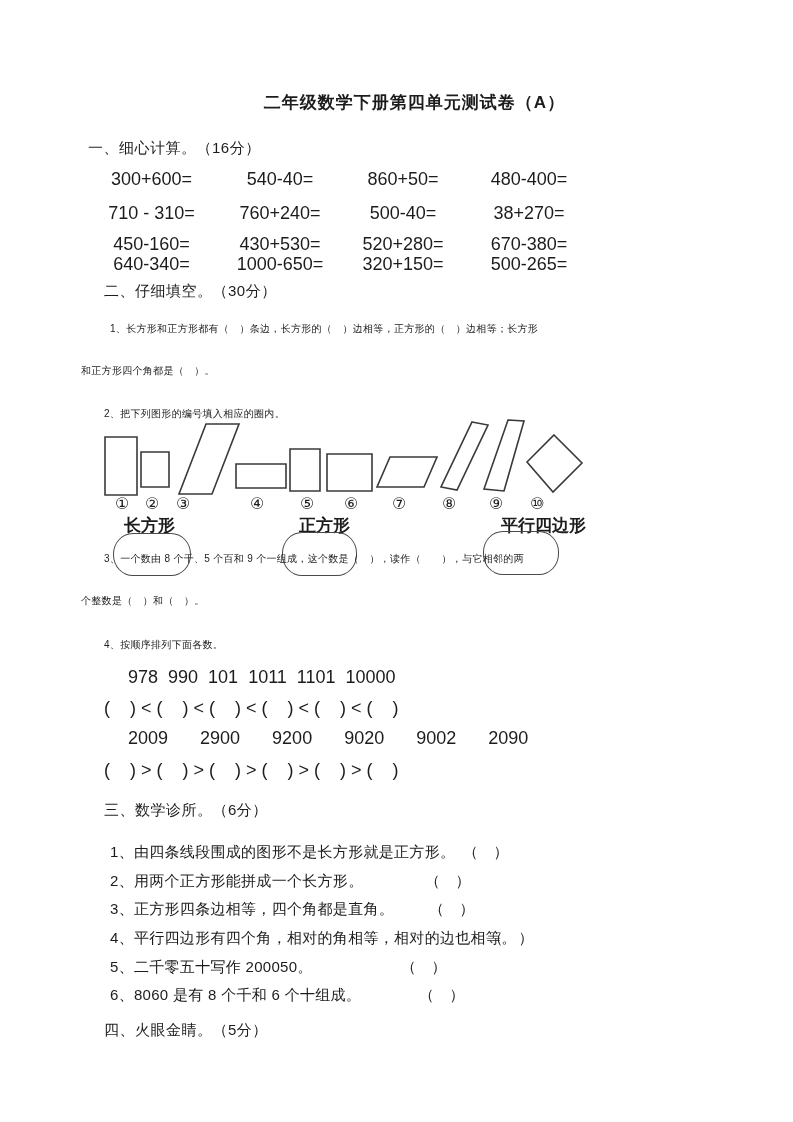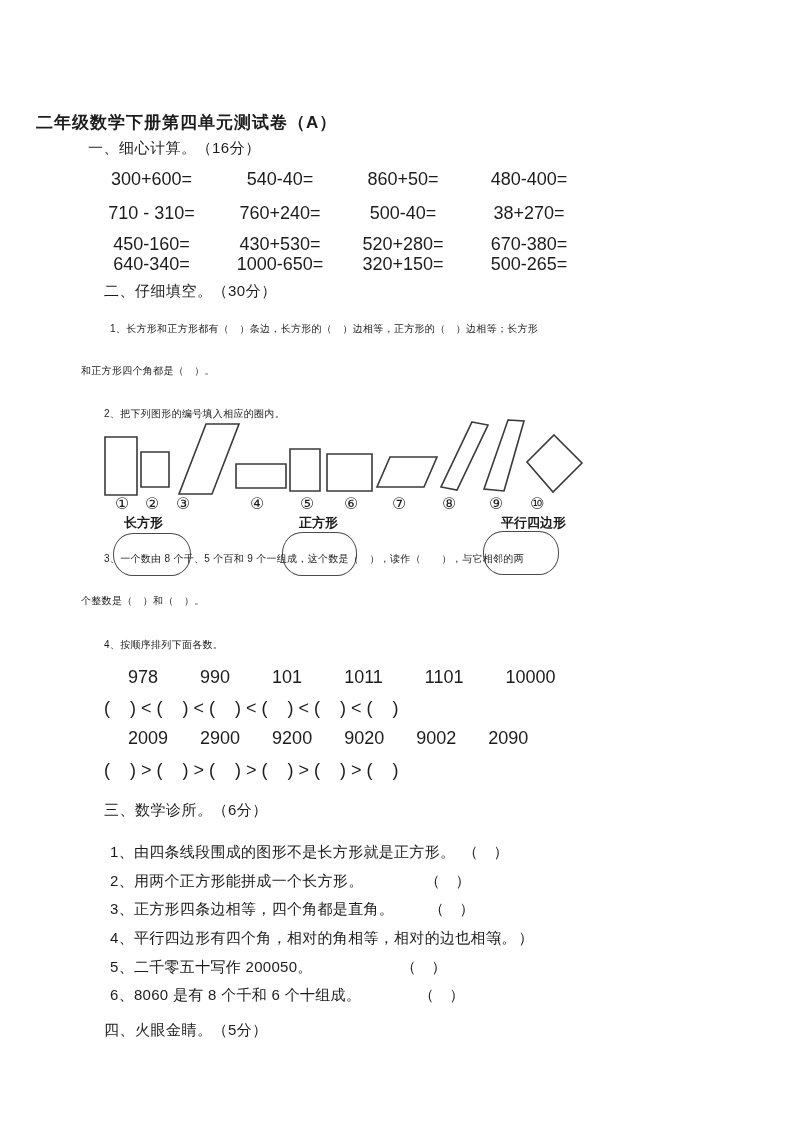--- a/index.html
+++ b/index.html
@@ -8,22 +8,22 @@
     position: relative;
     width: 793px;
     height: 1122px;
     background: #ffffff;
     font-family: "Liberation Sans", "DejaVu Sans", sans-serif;
     color: #1c1c1c;
     overflow: hidden;
   }
   .abs { position: absolute; white-space: pre; }
 
-  .title { top: 91px; left: 0; width: 100%; padding-left: 36px;
-           font-size: 17px; font-weight: bold; letter-spacing: 1px; margin-top: 20px; }
+  .title { top: 91px; left: 0; width: 100%; text-align: center; padding-left: 36px;
+           font-size: 17px; font-weight: bold; letter-spacing: 1px; }
 
   .sec-heading { font-size: 15px; letter-spacing: 0.5px; }
   #s1h { top: 139px; left: 88px; }
   #s2h { top: 282px; left: 104px; }
   #s3h { top: 801px; left: 104px; }
   #s4h { top: 1021px; left: 104px; }
 
   .calc-grid {
     position: absolute; top: 170px; left: 85px;
     display: grid;
@@ -50,33 +50,33 @@
   .circ-num:nth-child(2)  { left: 145px; }
   .circ-num:nth-child(3)  { left: 176px; }
   .circ-num:nth-child(4)  { left: 250px; }
   .circ-num:nth-child(5)  { left: 300px; }
   .circ-num:nth-child(6)  { left: 344px; }
   .circ-num:nth-child(7)  { left: 392px; }
   .circ-num:nth-child(8)  { left: 442px; }
   .circ-num:nth-child(9)  { left: 489px; }
   .circ-num:nth-child(10) { left: 530px; }
 
-  .cat-label { position: absolute; top: 514px; font-size: 13px; font-weight: bold; white-space: pre; }
+  .cat-label { position: absolute; top: 514px; font-size: 17px; font-weight: bold; white-space: pre; }
   #cat1 { left: 124px; }
   #cat2 { left: 299px; }
   #cat3 { left: 501px; }
 
   .oval { position: absolute; border: 1.6px solid #4a4a4a; background: transparent;
           border-radius: 20px / 21px; }
   #oval1 { top: 533px; left: 113px; width: 78px; height: 43px; }
   #oval2 { top: 532px; left: 282px; width: 75px; height: 44px; }
   #oval3 { top: 531px; left: 483px; width: 76px; height: 44px; }
 
   .num-row { position: absolute; left: 128px; display: flex; font-size: 18px; line-height: 1; }
-  #nums1 { top: 668px; gap: 42px; }
+  #nums1 { top: 668px; gap: 10px; }
   #nums2 { top: 729px; gap: 32px; }
   .cmp-row { position: absolute; left: 104px; font-size: 18px; line-height: 1; white-space: pre; }
   #cmp1 { top: 699px; }
   #cmp2 { top: 761px; }
 
   .diag-list { position: absolute; top: 843px; left: 110px; width: 600px; }
   .diag-row { position: relative; height: 28.7px; font-size: 15px; letter-spacing: 0.3px; }
   .diag-text { white-space: pre; }
   .diag-paren { position: absolute; top: 0; white-space: pre; }
   .diag-row:nth-child(1) .diag-paren { left: 353px; }

